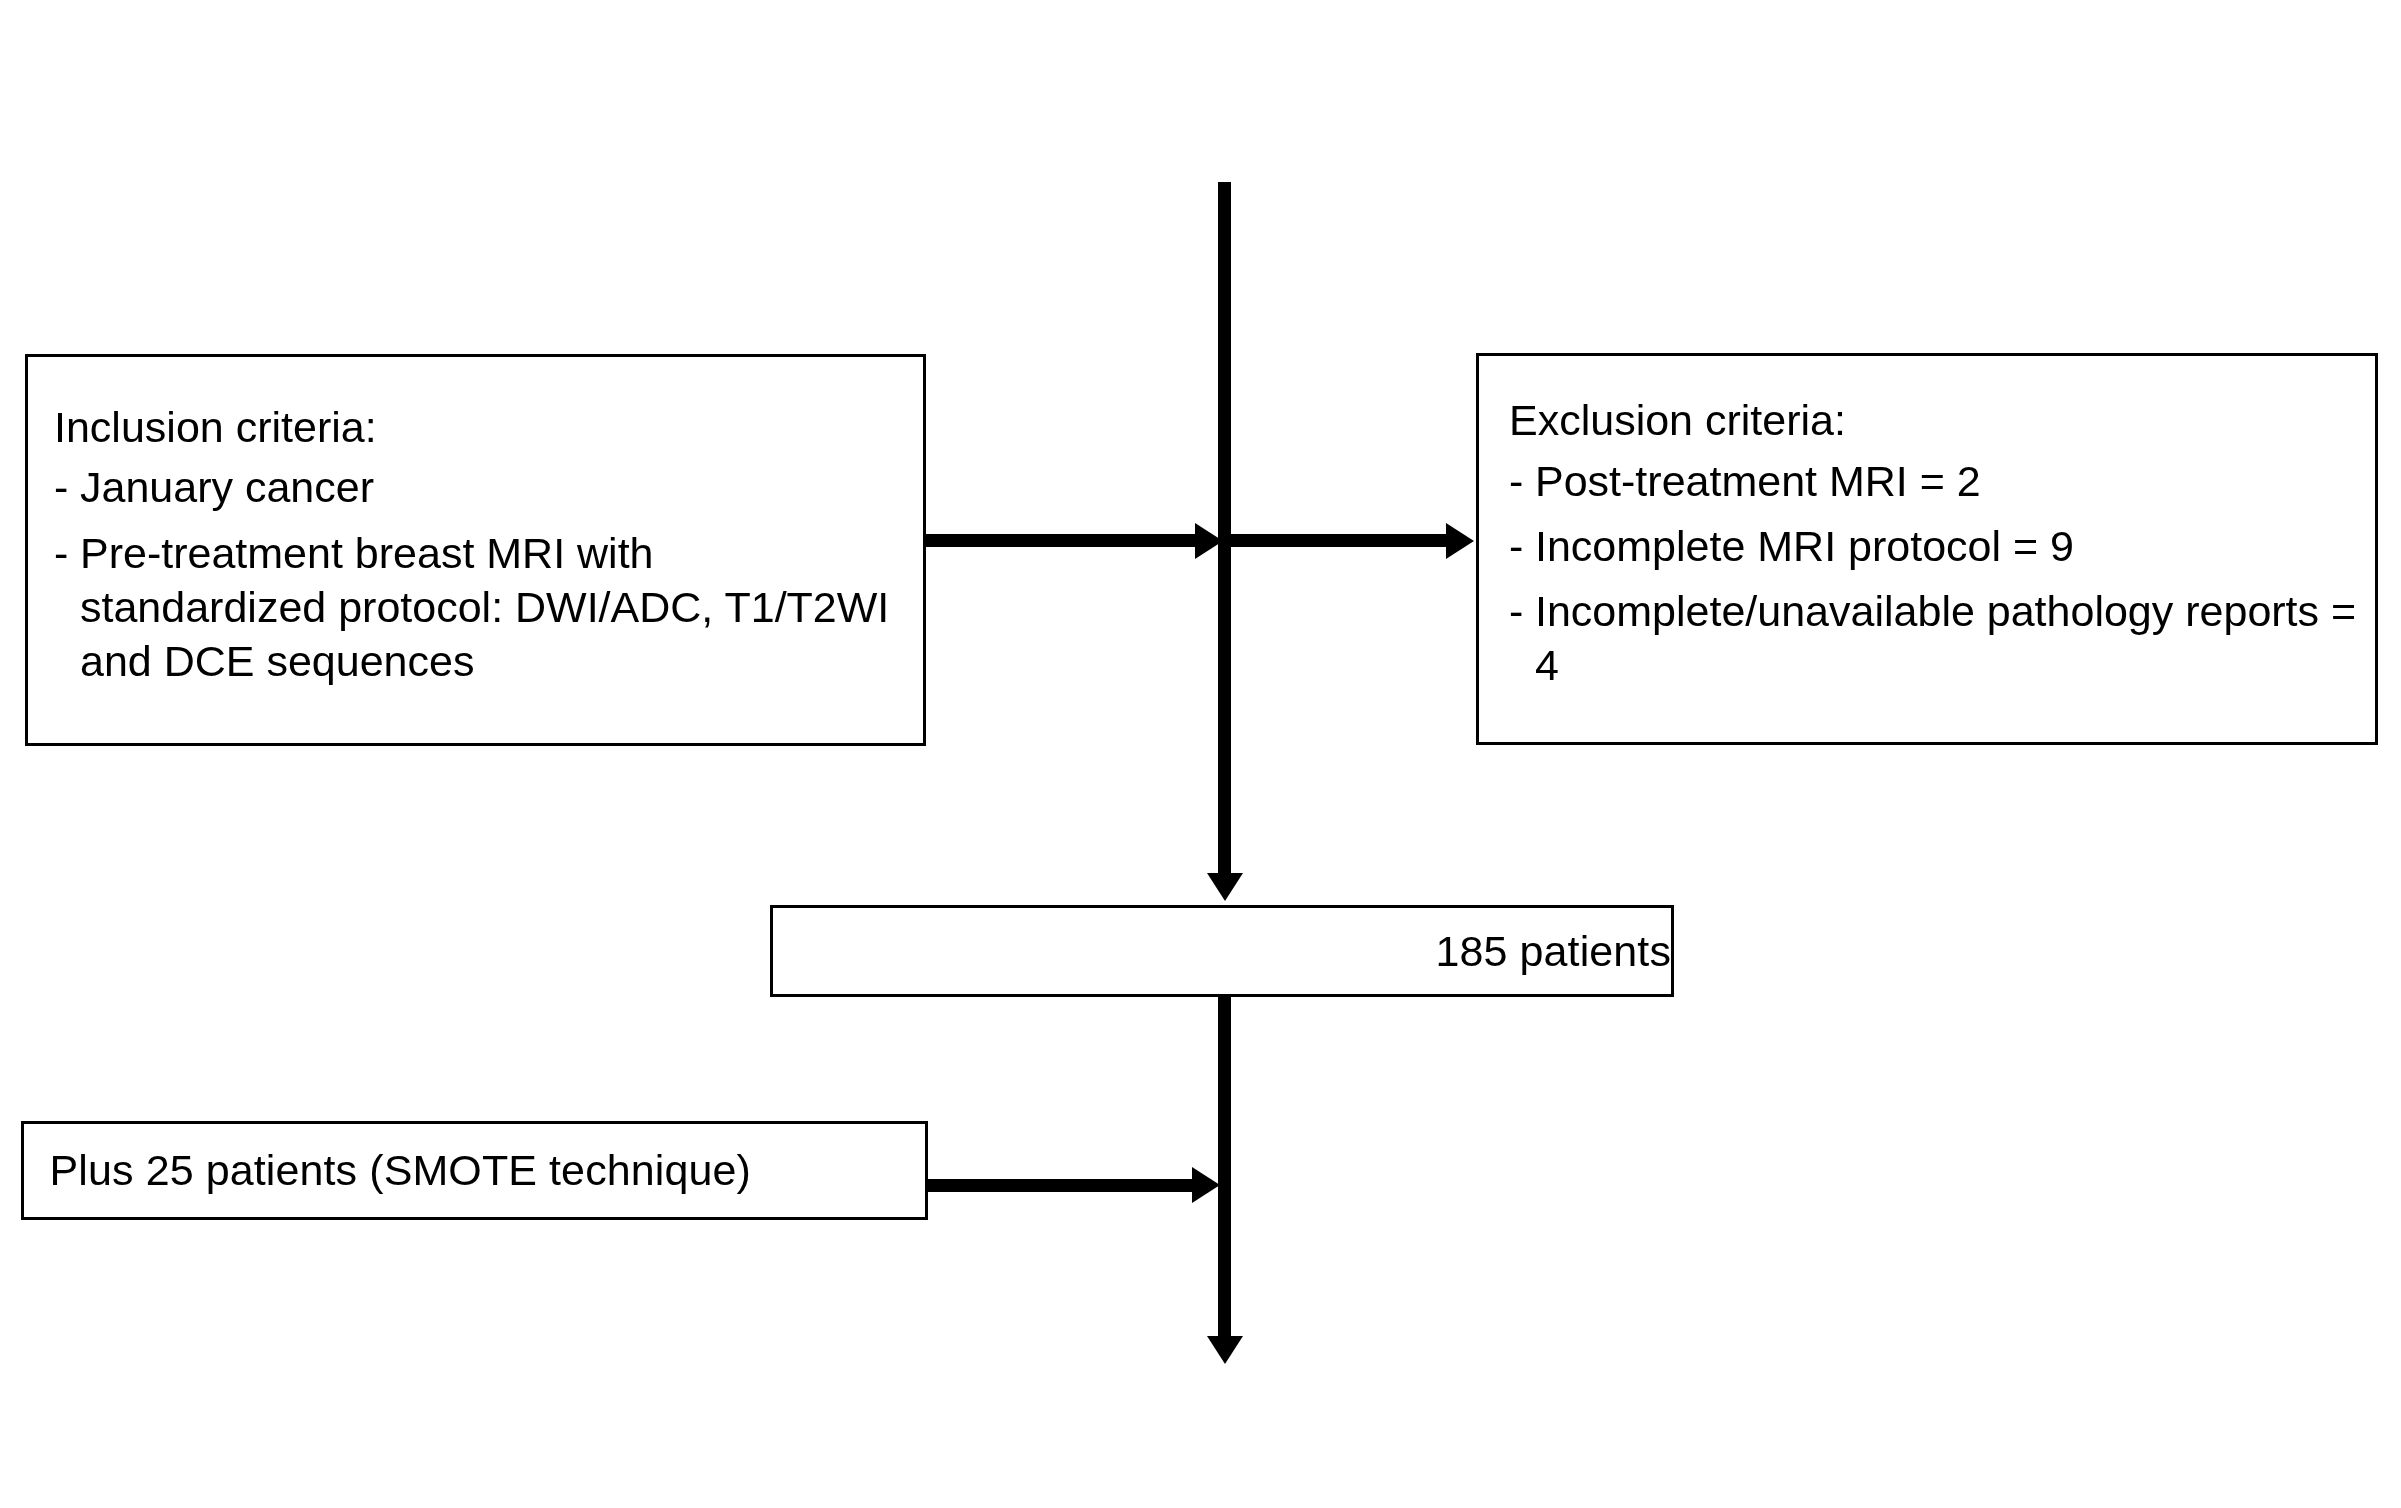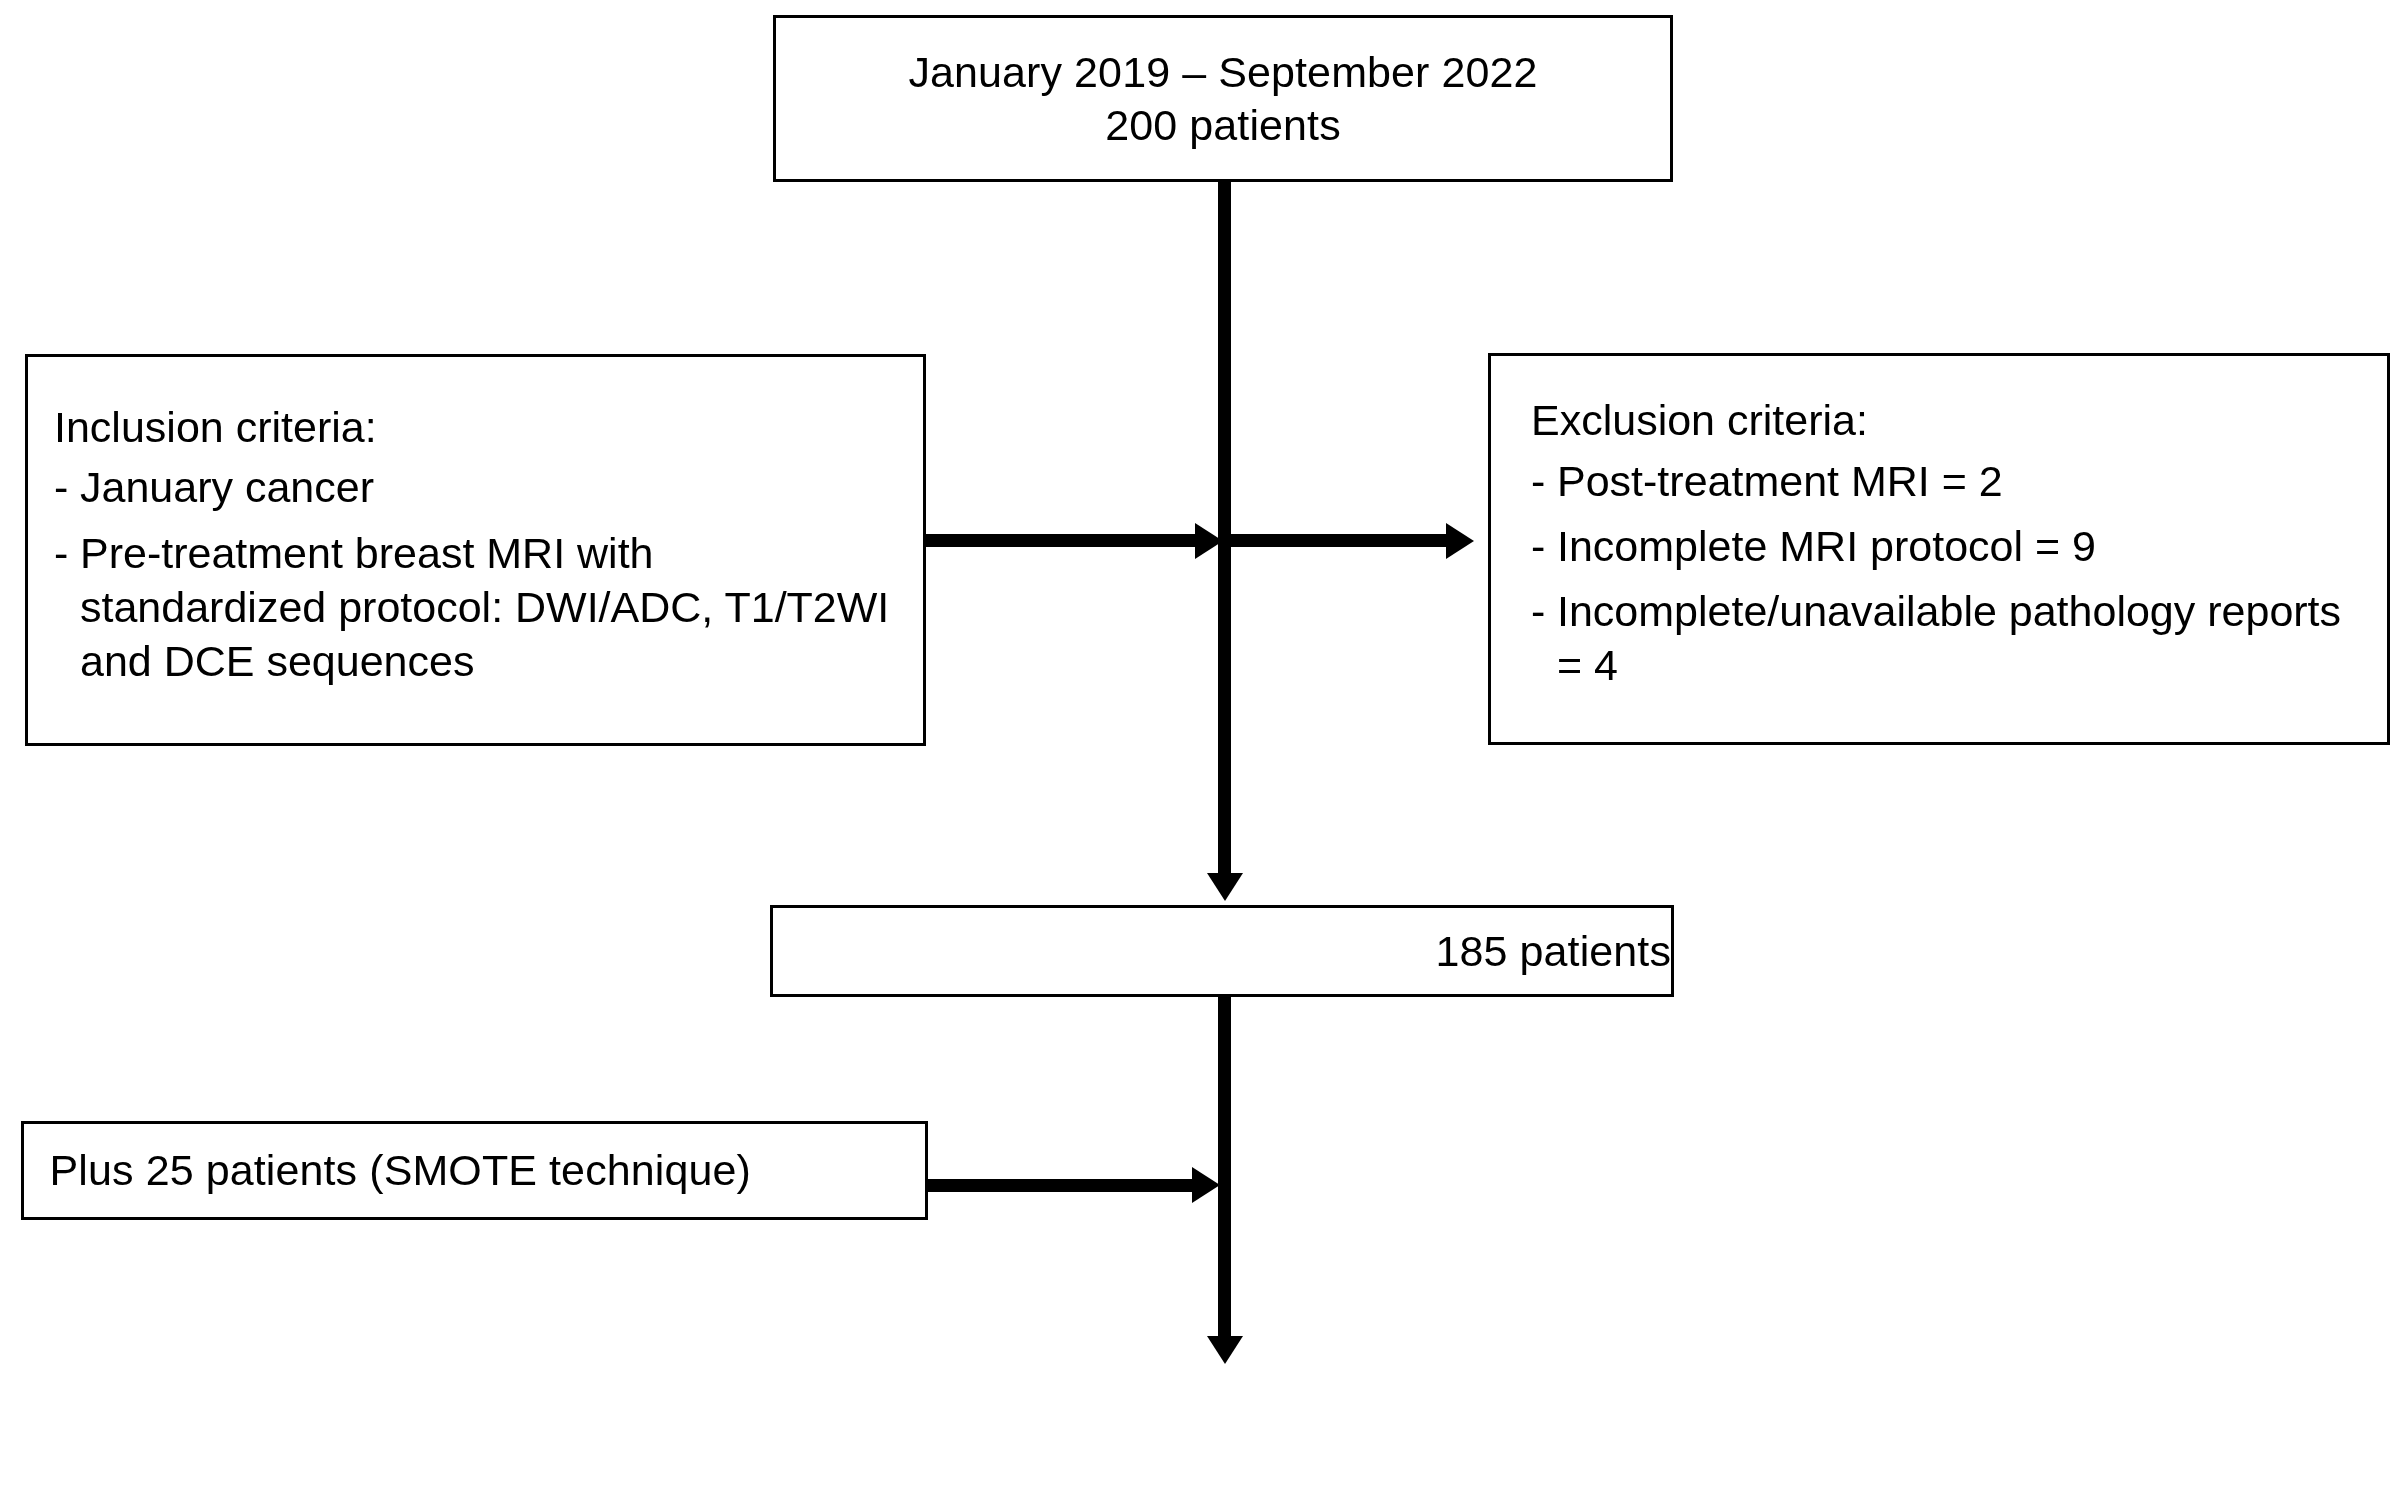--- a/index.html
+++ b/index.html
@@ -98,24 +98,20 @@
     border-top: 18px solid transparent;
     border-bottom: 18px solid transparent;
     border-left: 28px solid #000000;
   }
 </style>
 </head>
 <body>
 
 <div id="flowchart">
 
-  <div class="node center" style="left:773px; top:15px; width:900px; height:167px;">
-    <div class="node-line">January 2019 – September 2022</div>
-    <div class="node-line">200 patients</div>
-  </div>
 
   <div class="vline" style="left:1218px; top:182px; width:13px; height:695px;"></div>
   <div class="arrow-down" style="left:1207px; top:873px;"></div>
 
   <div class="node" style="left:25px; top:354px; width:901px; height:392px; padding:25px 0;">
     <div class="crit-title">Inclusion criteria:</div>
     <ul class="crit-list">
       <li class="crit-item">
         <span class="crit-dash">-</span>
         <span class="crit-text">January cancer</span>
@@ -126,21 +122,21 @@
       </li>
     </ul>
   </div>
 
   <div class="hline" style="left:925px; top:534px; width:281px; height:13px;"></div>
   <div class="arrow-right" style="left:1195px; top:523px;"></div>
 
   <div class="hline" style="left:1227px; top:534px; width:225px; height:13px;"></div>
   <div class="arrow-right" style="left:1446px; top:523px;"></div>
 
-  <div class="node" style="left:1476px; top:353px; width:902px; height:392px; padding:17px 14px;margin-left:12px;">
+  <div class="node" style="left:1476px; top:353px; width:902px; height:392px; padding:17px 4px;">
     <div class="crit-title">Exclusion criteria:</div>
     <ul class="crit-list">
       <li class="crit-item">
         <span class="crit-dash">-</span>
         <span class="crit-text">Post-treatment MRI = 2</span>
       </li>
       <li class="crit-item">
         <span class="crit-dash">-</span>
         <span class="crit-text">Incomplete  MRI protocol = 9</span>
       </li>

